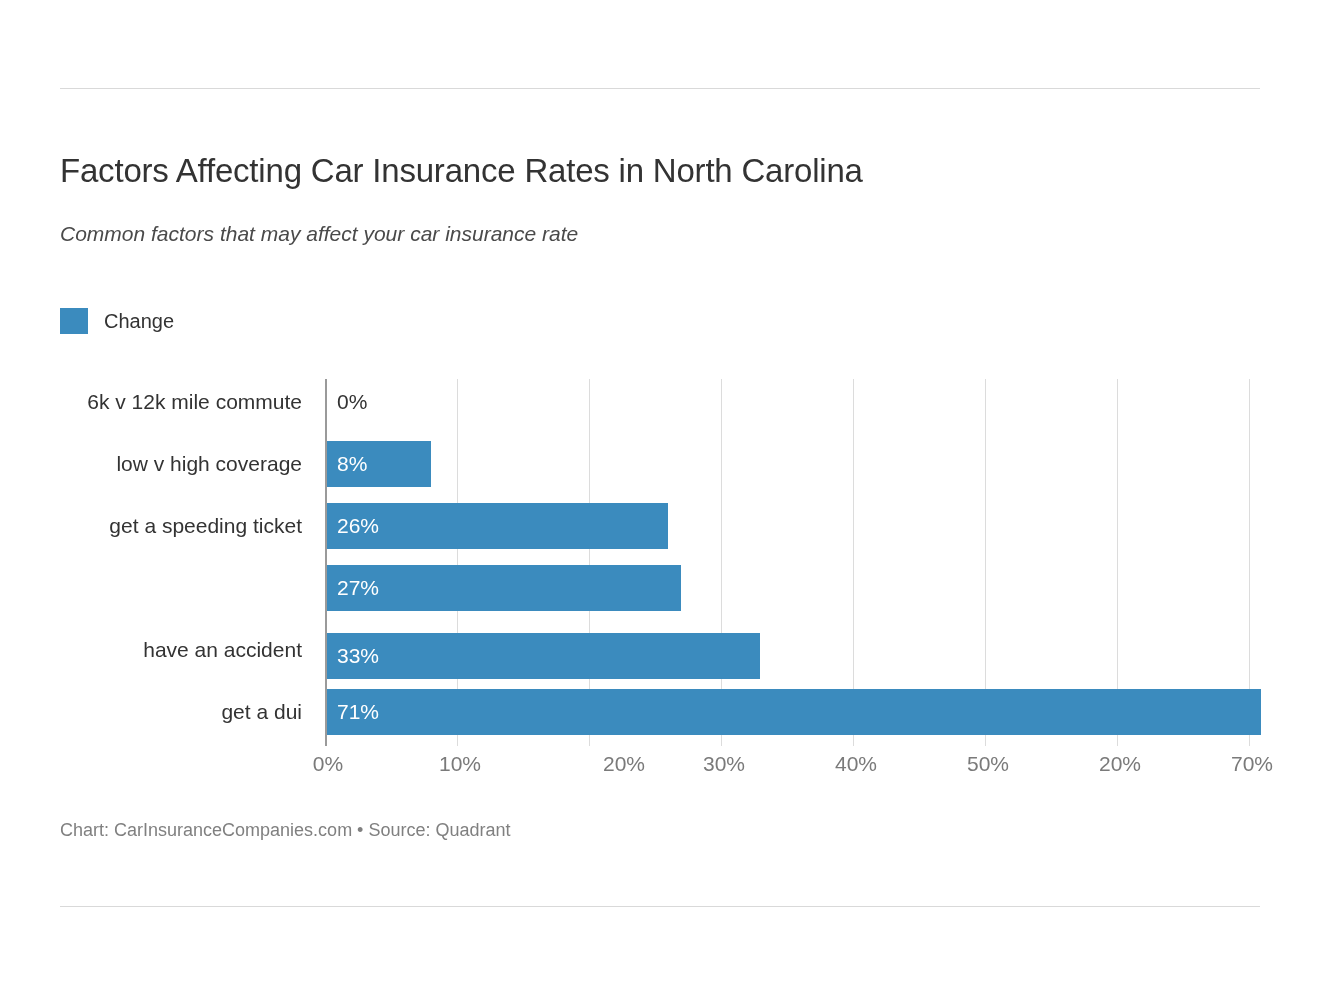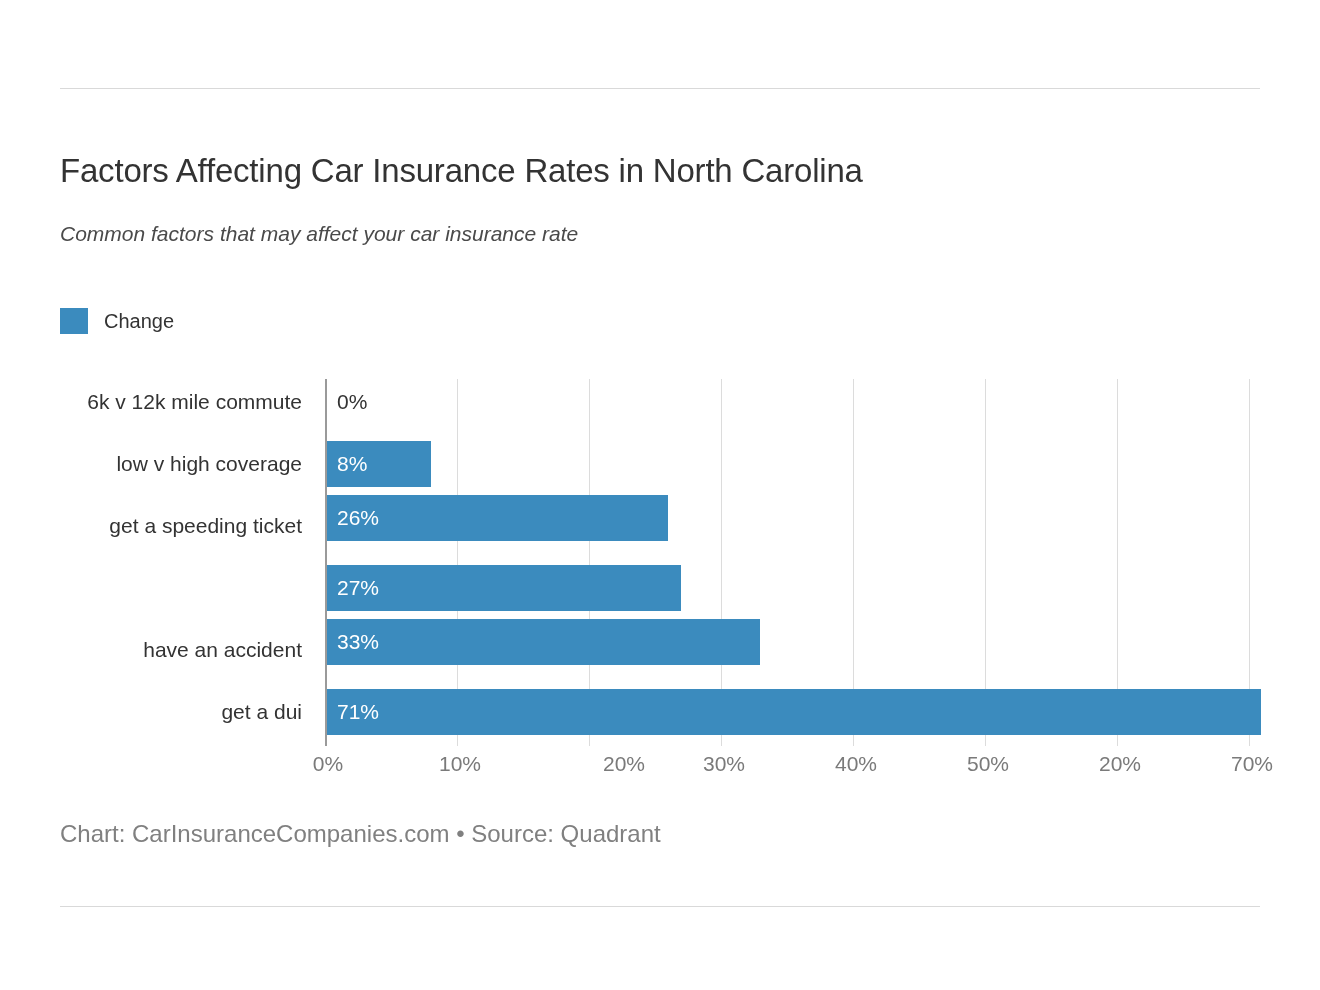--- a/index.html
+++ b/index.html
@@ -160,21 +160,21 @@
     transform: translateX(-50%);
     font-size: 21px;
     color: #7a7a7a;
     white-space: nowrap;
   }
 
   .credit {
     position: absolute;
     left: 60px;
     top: 820px;
-    font-size: 24px;
+    font-size: 18px;
     color: #808080;
     white-space: nowrap;
   }
 </style>
 </head>
 <body>
 
 <div class="chart-card">
 
   <div class="rule rule-top"></div>
@@ -209,29 +209,29 @@
 
     <div class="bars">
       <div class="bar-row" style="top:0px;">
         <div class="bar" style="width:0px;"></div>
         <span class="bar-value outside">0%</span>
       </div>
       <div class="bar-row" style="top:62px;">
         <div class="bar" style="width:106px;"></div>
         <span class="bar-value">8%</span>
       </div>
-      <div class="bar-row" style="top:116px;">
+      <div class="bar-row" style="top:124px;">
         <div class="bar" style="width:343px;"></div>
         <span class="bar-value">26%</span>
       </div>
       <div class="bar-row" style="top:186px;">
         <div class="bar" style="width:356px;"></div>
         <span class="bar-value">27%</span>
       </div>
-      <div class="bar-row" style="top:240px;">
+      <div class="bar-row" style="top:254px;">
         <div class="bar" style="width:435px;"></div>
         <span class="bar-value">33%</span>
       </div>
       <div class="bar-row" style="top:310px;">
         <div class="bar" style="width:936px;"></div>
         <span class="bar-value">71%</span>
       </div>
     </div>
 
     <div class="axis-line"></div>

